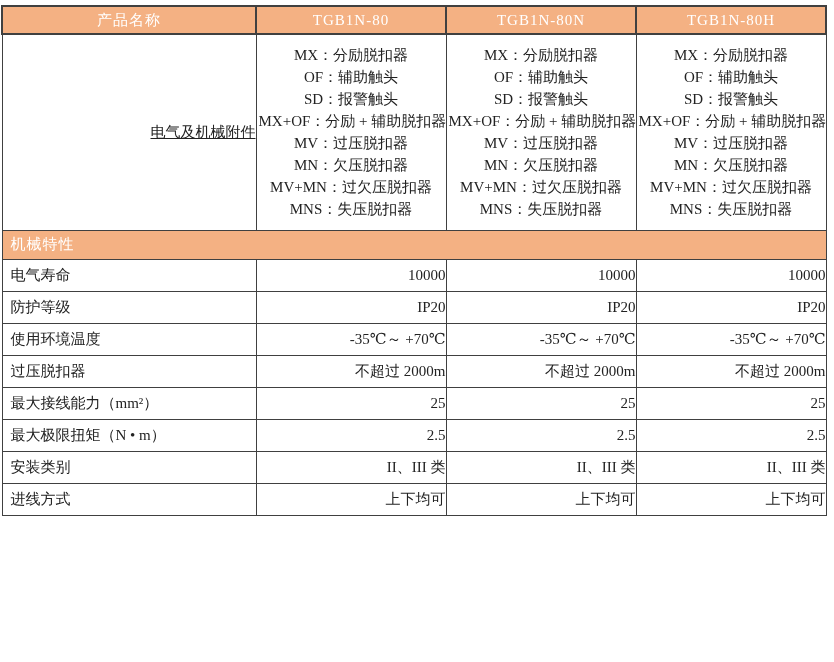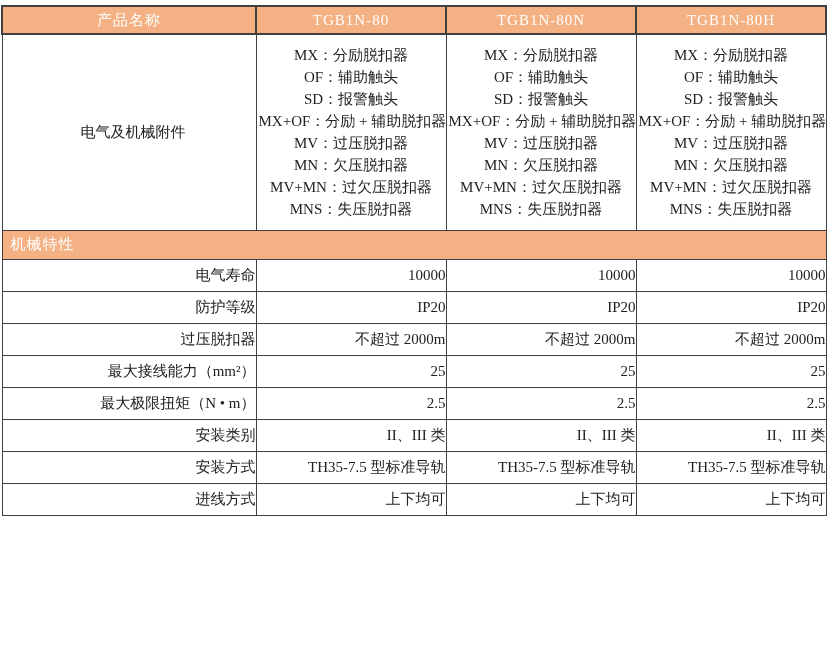--- a/index.html
+++ b/index.html
@@ -38,31 +38,32 @@
   }
   .section-bar td{
     background:var(--header-bg);
     color:var(--header-text);
     height:28px;
     text-align:left;
     padding-left:8px;
     letter-spacing:1px;
   }
   .label-cell{
-    text-align:right;
-    padding-left:20px;
+    text-align:left;
+    padding-left:8px;
     height:31px;
   }
   .value-cell{
     text-align:right;
     height:31px;
   }
   .acc-label{
-    text-align:center;
+    text-align:right;
     padding-left:8px;
+    text-decoration:underline;
   }
   .acc-cell{
     text-align:center;
     padding:9px 2px;
   }
   .acc-line{
     display:block;
     line-height:22px;
     font-size:15px;
     white-space:nowrap;
@@ -135,20 +136,26 @@
     </tr>
     <tr>
       <td class="label-cell">防护等级</td>
       <td class="value-cell">IP20</td>
       <td class="value-cell">IP20</td>
       <td class="value-cell">IP20</td>
     </tr>
 
 
     <tr>
+      <td class="label-cell">使用环境温度</td>
+      <td class="value-cell">-35℃～ +70℃</td>
+      <td class="value-cell">-35℃～ +70℃</td>
+      <td class="value-cell">-35℃～ +70℃</td>
+    </tr>
+    <tr>
       <td class="label-cell">过压脱扣器</td>
       <td class="value-cell">不超过 2000m</td>
       <td class="value-cell">不超过 2000m</td>
       <td class="value-cell">不超过 2000m</td>
     </tr>
     <tr>
       <td class="label-cell">最大接线能力（mm²）</td>
       <td class="value-cell">25</td>
       <td class="value-cell">25</td>
       <td class="value-cell">25</td>
@@ -159,25 +166,19 @@
       <td class="value-cell">2.5</td>
       <td class="value-cell">2.5</td>
     </tr>
     <tr>
       <td class="label-cell">安装类别</td>
       <td class="value-cell">II、III 类</td>
       <td class="value-cell">II、III 类</td>
       <td class="value-cell">II、III 类</td>
     </tr>
     <tr>
-      <td class="label-cell">安装方式</td>
-      <td class="value-cell">TH35-7.5 型标准导轨</td>
-      <td class="value-cell">TH35-7.5 型标准导轨</td>
-      <td class="value-cell">TH35-7.5 型标准导轨</td>
-    </tr>
-    <tr>
       <td class="label-cell">进线方式</td>
       <td class="value-cell">上下均可</td>
       <td class="value-cell">上下均可</td>
       <td class="value-cell">上下均可</td>
     </tr>
   </tbody>
 </table>
 
 </body></html>

